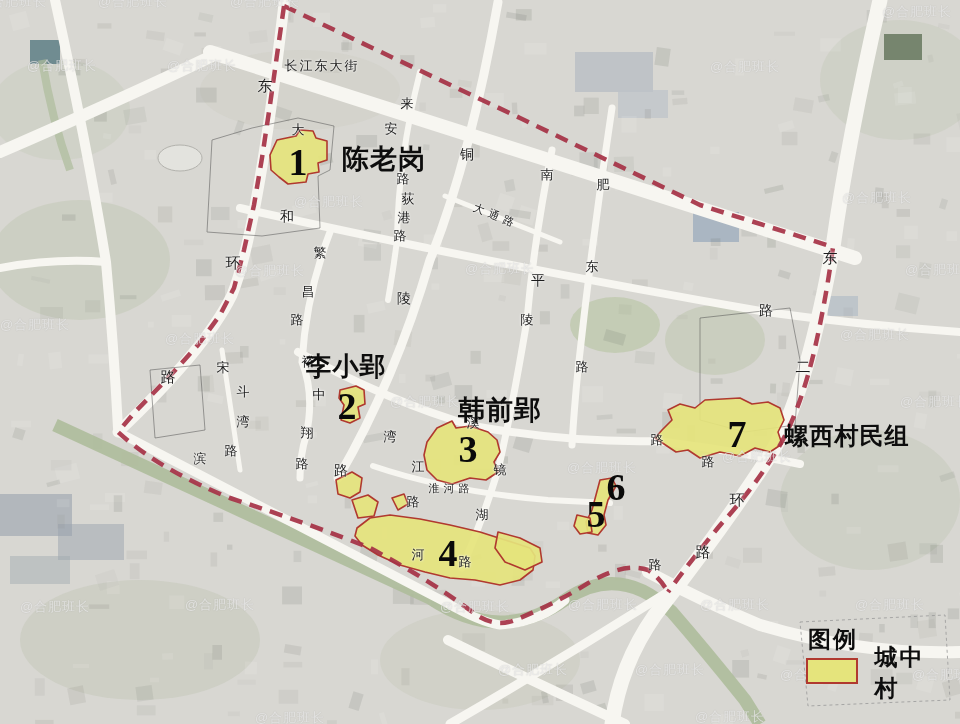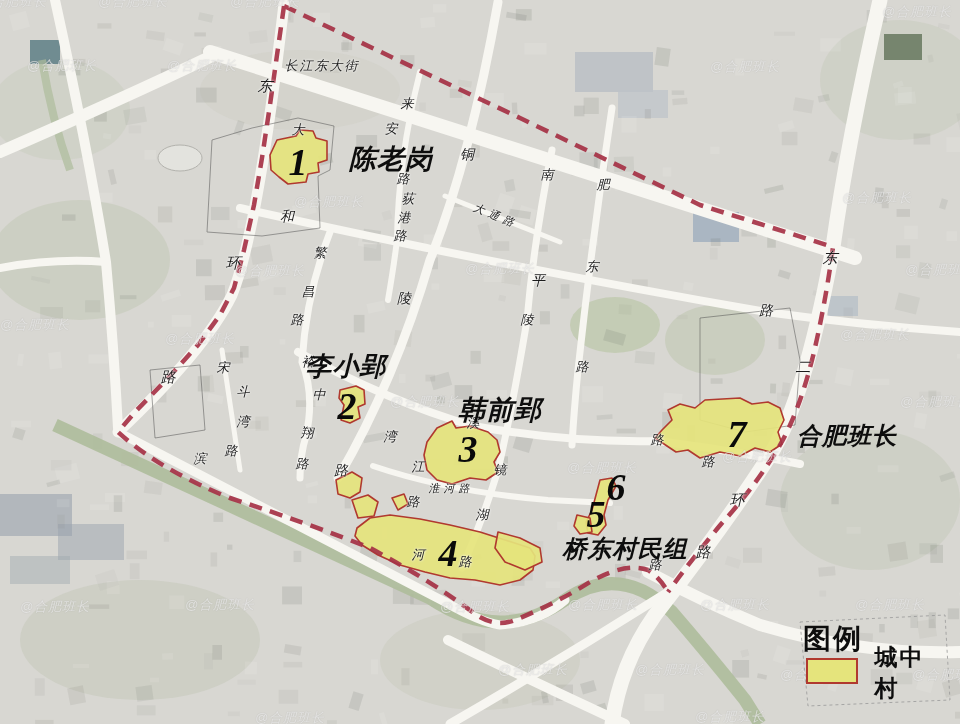--- a/index.html
+++ b/index.html
@@ -1,33 +1,33 @@
 <!DOCTYPE html>
 <html><head>
 <meta charset="utf-8">
 <style>
   html,body{margin:0;padding:0;background:#888;}
   #stage{position:relative;width:960px;height:724px;overflow:hidden;
          font-family:"Liberation Sans","DejaVu Sans",sans-serif;
          background:var(--base,#D8D7D2);}
   #bg{position:absolute;left:0;top:0;}
-  .layer{position:absolute;left:0;top:0;width:100%;height:100%;pointer-events:none;font-style:italic;}
+  .layer{position:absolute;left:0;top:0;width:100%;height:100%;pointer-events:none;}
   .road-label{position:absolute;transform:translate(-50%,-50%);color:#1c1c1c;
     font-weight:500;white-space:nowrap;
     text-shadow:0 0 2px rgba(255,255,255,.95),0 0 3px rgba(255,255,255,.8);}
   .watermark{position:absolute;transform:translate(-50%,-50%);font-size:13px;
     color:rgba(255,255,255,.62);white-space:nowrap;letter-spacing:1px;
     text-shadow:0 0 1px rgba(110,110,110,.4);}
   .site-number{position:absolute;transform:translate(-50%,-50%);
     font-family:"Liberation Serif","DejaVu Serif",serif;font-weight:700;
     font-size:38px;color:#0a0a0a;line-height:1;}
   .site-label{position:absolute;transform:translate(-50%,-50%);font-weight:900;
     color:#0d0d0d;white-space:nowrap;letter-spacing:1px;line-height:1;}
   .legend-title{position:absolute;left:833px;top:639px;transform:translate(-50%,-50%);
-    font-size:28px;font-weight:900;color:#0d0d0d;letter-spacing:2px;}
+    font-size:23px;font-weight:900;color:#0d0d0d;letter-spacing:2px;}
   .legend-swatch{position:absolute;left:806px;top:658px;width:52px;height:26px;
     background:var(--site-fill,#E5E47C);border:2px solid var(--site-stroke,#B0392F);
     box-sizing:border-box;}
   .legend-label{position:absolute;left:903px;top:673px;transform:translate(-50%,-50%);
     font-size:23px;font-weight:900;color:#0d0d0d;letter-spacing:2px;}
 </style>
 </head>
 <body>
 
 <div id="stage" style="--base: #D8D7D2; --site-fill: #E5E47C; --site-stroke: #B0392F; --boundary: #A63246;">
@@ -513,31 +513,30 @@
       <span class="watermark" style="left: 890px; top: 605px;">@合肥班长</span>
       <span class="watermark" style="left: 533px; top: 670px;">@合肥班长</span>
       <span class="watermark" style="left: 670px; top: 670px;">@合肥班长</span>
       <span class="watermark" style="left: 815px; top: 675px;">@合肥班长</span>
       <span class="watermark" style="left: 947px; top: 675px;">@合肥班长</span>
       <span class="watermark" style="left: 290px; top: 718px;">@合肥班长</span>
       <span class="watermark" style="left: 730px; top: 717px;">@合肥班长</span>
     </div>
   <div id="sites" class="layer">
       <div class="site-number" style="left: 298px; top: 162px;">1</div>
-      <div class="site-label" style="left: 384px; top: 159px; font-size: 27px; margin-left: 7px;">陈老岗</div>
+      <div class="site-label" style="left: 384px; top: 159px; font-size: 27px;">陈老岗</div>
       <div class="site-number" style="left: 347px; top: 406px;">2</div>
       <div class="site-label" style="left: 346px; top: 366px; font-size: 26px;">李小郢</div>
       <div class="site-number" style="left: 468px; top: 449px;">3</div>
       <div class="site-label" style="left: 500px; top: 410px; font-size: 27px;">韩前郢</div>
       <div class="site-number" style="left: 448px; top: 553px;">4</div>
       <div class="site-number" style="left: 596px; top: 514px;">5</div>
-      <div class="site-label" style="left: 625px; top: 549px; font-size: 24px;">桥东村民组</div>
       <div class="site-number" style="left: 616px; top: 487px;">6</div>
       <div class="site-number" style="left: 737px; top: 434px;">7</div>
-      <div class="site-label" style="left: 847px; top: 436px; font-size: 24px;">合肥班长</div>
+      <div class="site-label" style="left: 847px; top: 436px; font-size: 24px;">螺西村民组</div>
     </div>
 
   <div>
     <div class="legend-title">图例</div>
     <div class="legend-swatch"></div>
     <div class="legend-label">城中村</div>
   </div>
 </div>
 
 </body></html>

